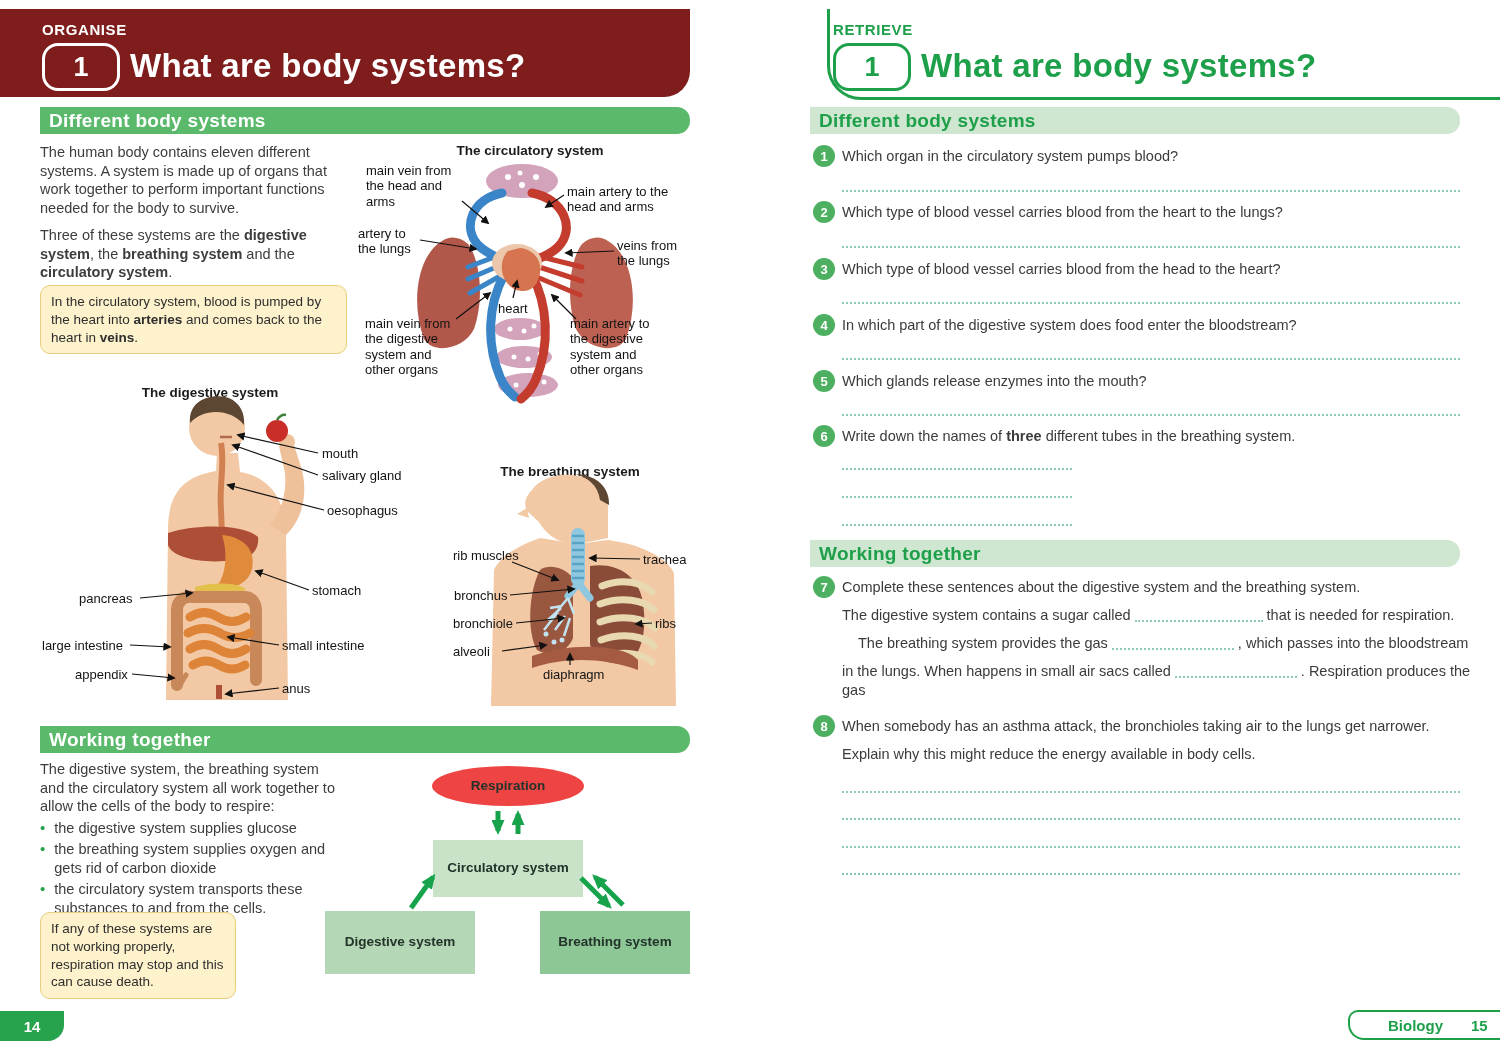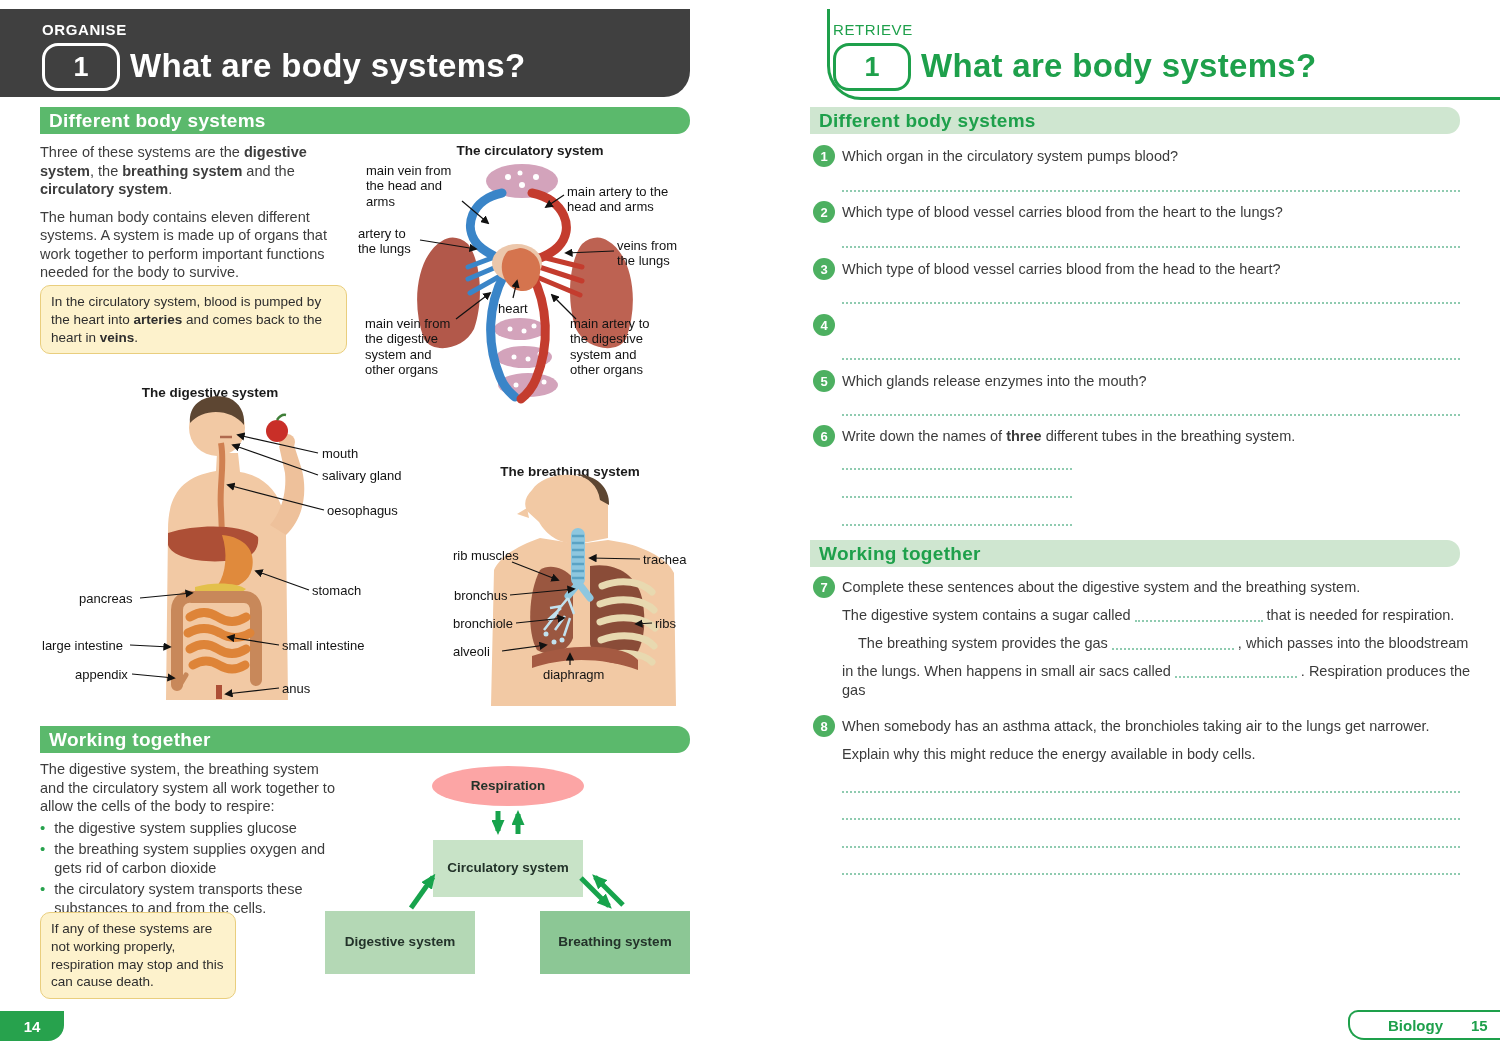--- a/index.html
+++ b/index.html
@@ -1,33 +1,33 @@
 <!DOCTYPE html>
 <html><head>
 <meta charset="utf-8">
 <style>
   html,body{margin:0;padding:0;background:#ffffff}
   .canvas{position:relative;width:1500px;height:1064px;background:#ffffff;overflow:hidden;
           font-family:"Liberation Sans",sans-serif;}
   .page{position:absolute;top:0;height:1064px}
 
   
-  .lp-header{position:absolute;left:0;top:9px;width:690px;height:88px;background:#404040;
+  .lp-header{position:absolute;left:0;top:9px;width:690px;height:88px;background:#7f1d1d;
              border-radius:0 0 26px 0}
   .hdr-tag{position:absolute;left:42px;top:12px;font-size:15px;font-weight:bold;letter-spacing:.6px}
   .hdr-badge{position:absolute;left:42px;top:34px;width:72px;height:42px;border-radius:16px;
              display:flex;align-items:center;justify-content:center;font-size:27px;font-weight:bold}
   .hdr-title{position:absolute;left:130px;top:38px;font-size:33px;font-weight:bold;letter-spacing:.3px}
   .white{color:#fff;border-color:#fff}
 
   
   .rp-borderbox{position:absolute;left:27px;top:9px;width:671px;height:88px;
                 border-left:3px solid #1ea04b;border-bottom:3px solid #1ea04b;
                 border-bottom-left-radius:34px}
-  .rp-tag{position:absolute;left:33px;top:21px;font-size:15px;font-weight:normal;letter-spacing:.6px;color:#1ea04b}
+  .rp-tag{position:absolute;left:33px;top:21px;font-size:15px;font-weight:bold;letter-spacing:.6px;color:#1ea04b}
   .rp-badge{position:absolute;left:33px;top:43px;width:72px;height:42px;border:3px solid #1ea04b;border-radius:16px;
             display:flex;align-items:center;justify-content:center;font-size:27px;font-weight:bold;color:#1ea04b}
   .rp-title{position:absolute;left:121px;top:47px;font-size:33px;font-weight:bold;color:#1ea04b;letter-spacing:.3px}
   .lp-badge{border:3px solid #fff}
 
   
   .bar{position:absolute;height:27px;border-radius:0 13px 13px 0;font-weight:bold;font-size:19px;
        line-height:27px;padding-left:9px;box-sizing:border-box;letter-spacing:.3px}
   .bar-solid{left:40px;width:650px;background:#5bb96c;color:#fff}
   .bar-light{left:10px;width:650px;background:#cfe6d0;color:#1ea04b}
@@ -42,21 +42,21 @@
 
   
   .diagram{position:absolute}
   .art{position:absolute;left:0;top:0}
   .dtitle{position:absolute;font-weight:bold;font-size:13.5px;color:#1b1b1b;text-align:center}
   .dlabel{position:absolute;font-size:13px;color:#131313;line-height:1.18}
 
   
   .flownode{position:absolute;display:flex;align-items:center;justify-content:center;text-align:center;
             font-weight:bold;font-size:13.5px;color:#23332a;line-height:1.2}
-  .fl-ellipse{border-radius:50%;background:#fca5a5}
+  .fl-ellipse{border-radius:50%;background:#ef4444}
   .fl-box1{background:#c8e3c7}
   .fl-box2{background:#b4d8b5}
   .fl-box3{background:#8cc795}
 
   
   .qnum{position:absolute;width:22px;height:22px;border-radius:50%;background:#4db061;color:#fff;
         font-weight:bold;font-size:13px;display:flex;align-items:center;justify-content:center}
   .qtext{position:absolute;font-size:14.5px;color:#3b3b3b;line-height:1.3}
   .aline{position:absolute;height:0;border-bottom:2px dotted #8fcbb0}
   .blank{display:inline-block;border-bottom:2px dotted #8fcbb0;height:13px;margin:0 4px;vertical-align:-2px}
@@ -82,22 +82,22 @@
         <span>1</span>
       </div>
       <div class="hdr-title white">What are body systems?</div>
     </div>
 
     <div class="bar bar-solid" style="top:107px">
       <span>Different body systems</span>
     </div>
 
     <div class="bodytext" style="left:40px;top:143px;width:288px">
+      <p>The human body contains eleven different systems. A system is made up of organs that work together to perform important functions needed for the body to survive.</p>
       <p><span>Three of these systems are the </span><b>digestive system</b><span>, the </span><b>breathing system</b><span> and the </span><b>circulatory system</b><span>.</span></p>
-      <p>The human body contains eleven different systems. A system is made up of organs that work together to perform important functions needed for the body to survive.</p>
     </div>
 
     <div class="note" style="left:40px;top:285px;width:307px"><span>In the circulatory system, blood is pumped by the heart into </span><b>arteries</b><span> and comes back to the heart in </span><b>veins</b><span>.</span></div>
 
     <div class="diagram" style="left:350px;top:143px;width:350px;height:270px">
       <div class="dtitle" style="left:60px;top:0;width:240px">The circulatory system</div>
       <svg class="art" width="350" height="270" viewBox="0 0 350 270">
         <defs>
           <marker id="ah1" markerWidth="7" markerHeight="7" refX="5.5" refY="3.5" orient="auto">
             <path d="M0,0 L7,3.5 L0,7 Z" fill="#111"></path>
@@ -335,20 +335,21 @@
 
     <div class="qnum" style="left:13px;top:201px">2</div>
     <div class="qtext" style="left:42px;top:203px;width:620px"><span>Which type of blood vessel carries blood from the heart to the lungs?</span></div>
     <div class="aline" style="left:42px;top:246px;width:618px"></div>
 
     <div class="qnum" style="left:13px;top:258px">3</div>
     <div class="qtext" style="left:42px;top:260px;width:620px"><span>Which type of blood vessel carries blood from the head to the heart?</span></div>
     <div class="aline" style="left:42px;top:302px;width:618px"></div>
 
     <div class="qnum" style="left:13px;top:314px">4</div>
+    <div class="qtext" style="left:42px;top:316px;width:620px"><span>In which part of the digestive system does food enter the bloodstream?</span></div>
     <div class="aline" style="left:42px;top:358px;width:618px"></div>
 
     <div class="qnum" style="left:13px;top:370px">5</div>
     <div class="qtext" style="left:42px;top:372px;width:620px"><span>Which glands release enzymes into the mouth?</span></div>
     <div class="aline" style="left:42px;top:414px;width:618px"></div>
 
     <div class="qnum" style="left:13px;top:425px">6</div>
     <div class="qtext" style="left:42px;top:427px;width:620px"><span>Write down the names of </span><b>three</b><span> different tubes in the breathing system.</span></div>
     <div class="aline" style="left:42px;top:468px;width:230px"></div>
     <div class="aline" style="left:42px;top:496px;width:230px"></div>

